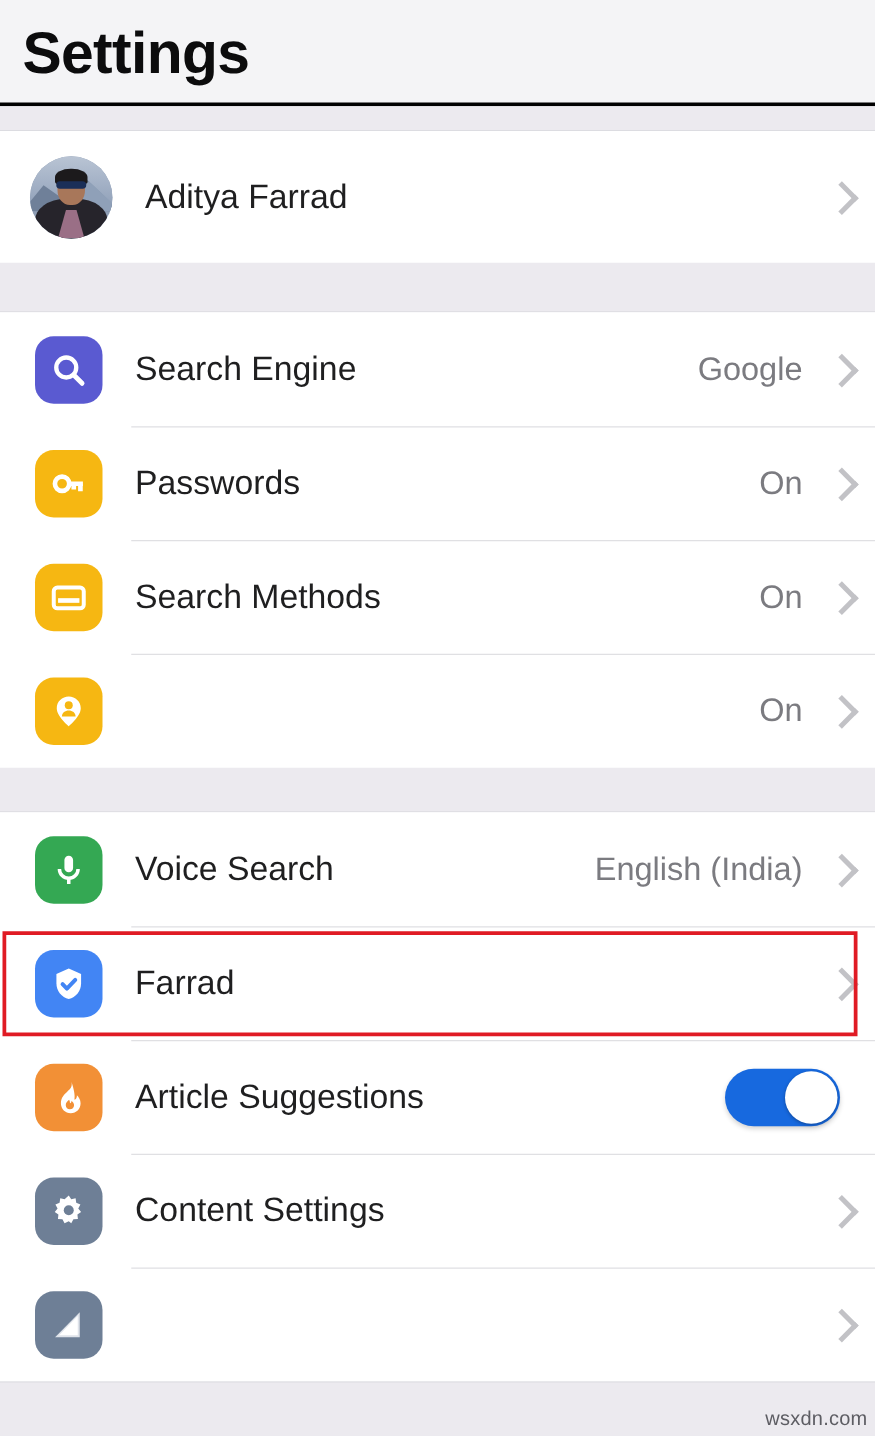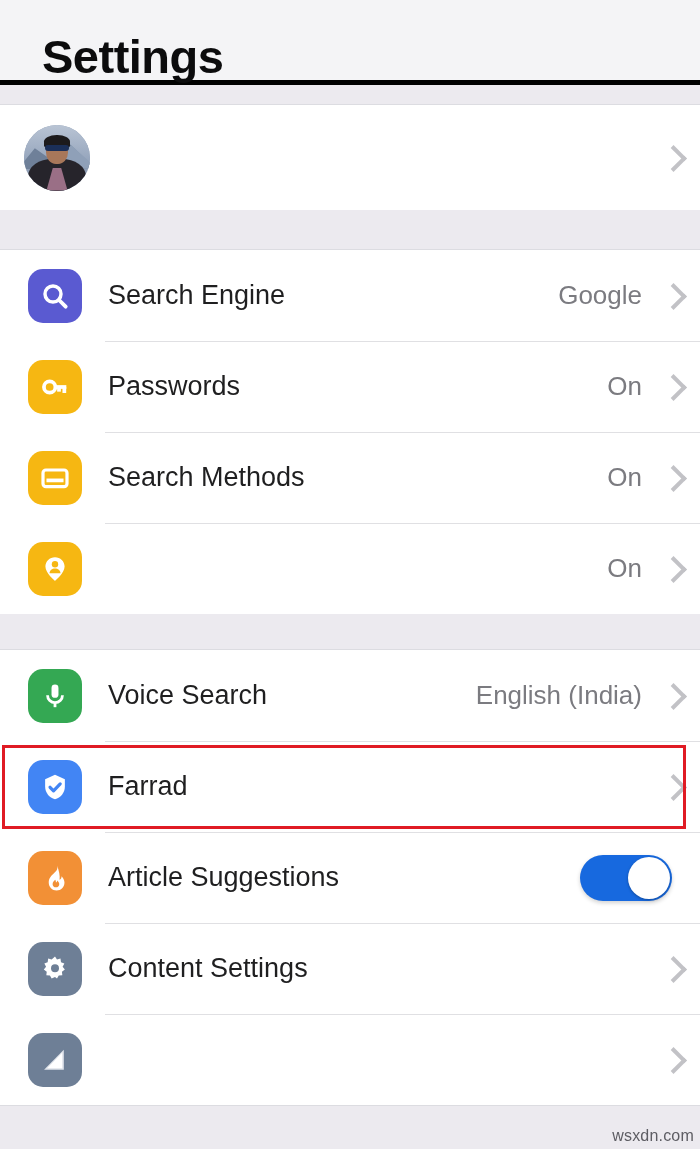--- a/index.html
+++ b/index.html
@@ -13,23 +13,23 @@
     position: relative;
     width: 700px; height: 1149px;
     background: #ffffff;
   }
 
   
   .header {
     height: 85px;
     background: #f4f4f6;
     display: flex;
-    align-items: flex-end;
-    padding-left: 42px;
-    border-bottom: 5px solid #000000;
+    align-items: center;
+    padding-left: 18px;
+    border-bottom: 3px solid #000000;
   }
   .header-title {
     font-size: 47px;
     font-weight: bold;
     color: #0c0c0d;
     letter-spacing: -0.5px;
     line-height: 1;
   }
 
   
@@ -214,20 +214,21 @@
       <div class="avatar">
         <div class="sky"></div>
         <div class="mtn"></div>
         <div class="mtn2"></div>
         <div class="jacket"></div>
         <div class="shirt"></div>
         <div class="head"></div>
         <div class="hair"></div>
         <div class="shades"></div>
       </div>
+      <div class="label">Aditya Farrad</div>
       <div class="spacer"></div>
       <div class="chevron"></div>
     </div>
   </div>
 
   <div class="gap gap-mid-1"></div>
 
   <div class="card">
 
     <div class="row">

